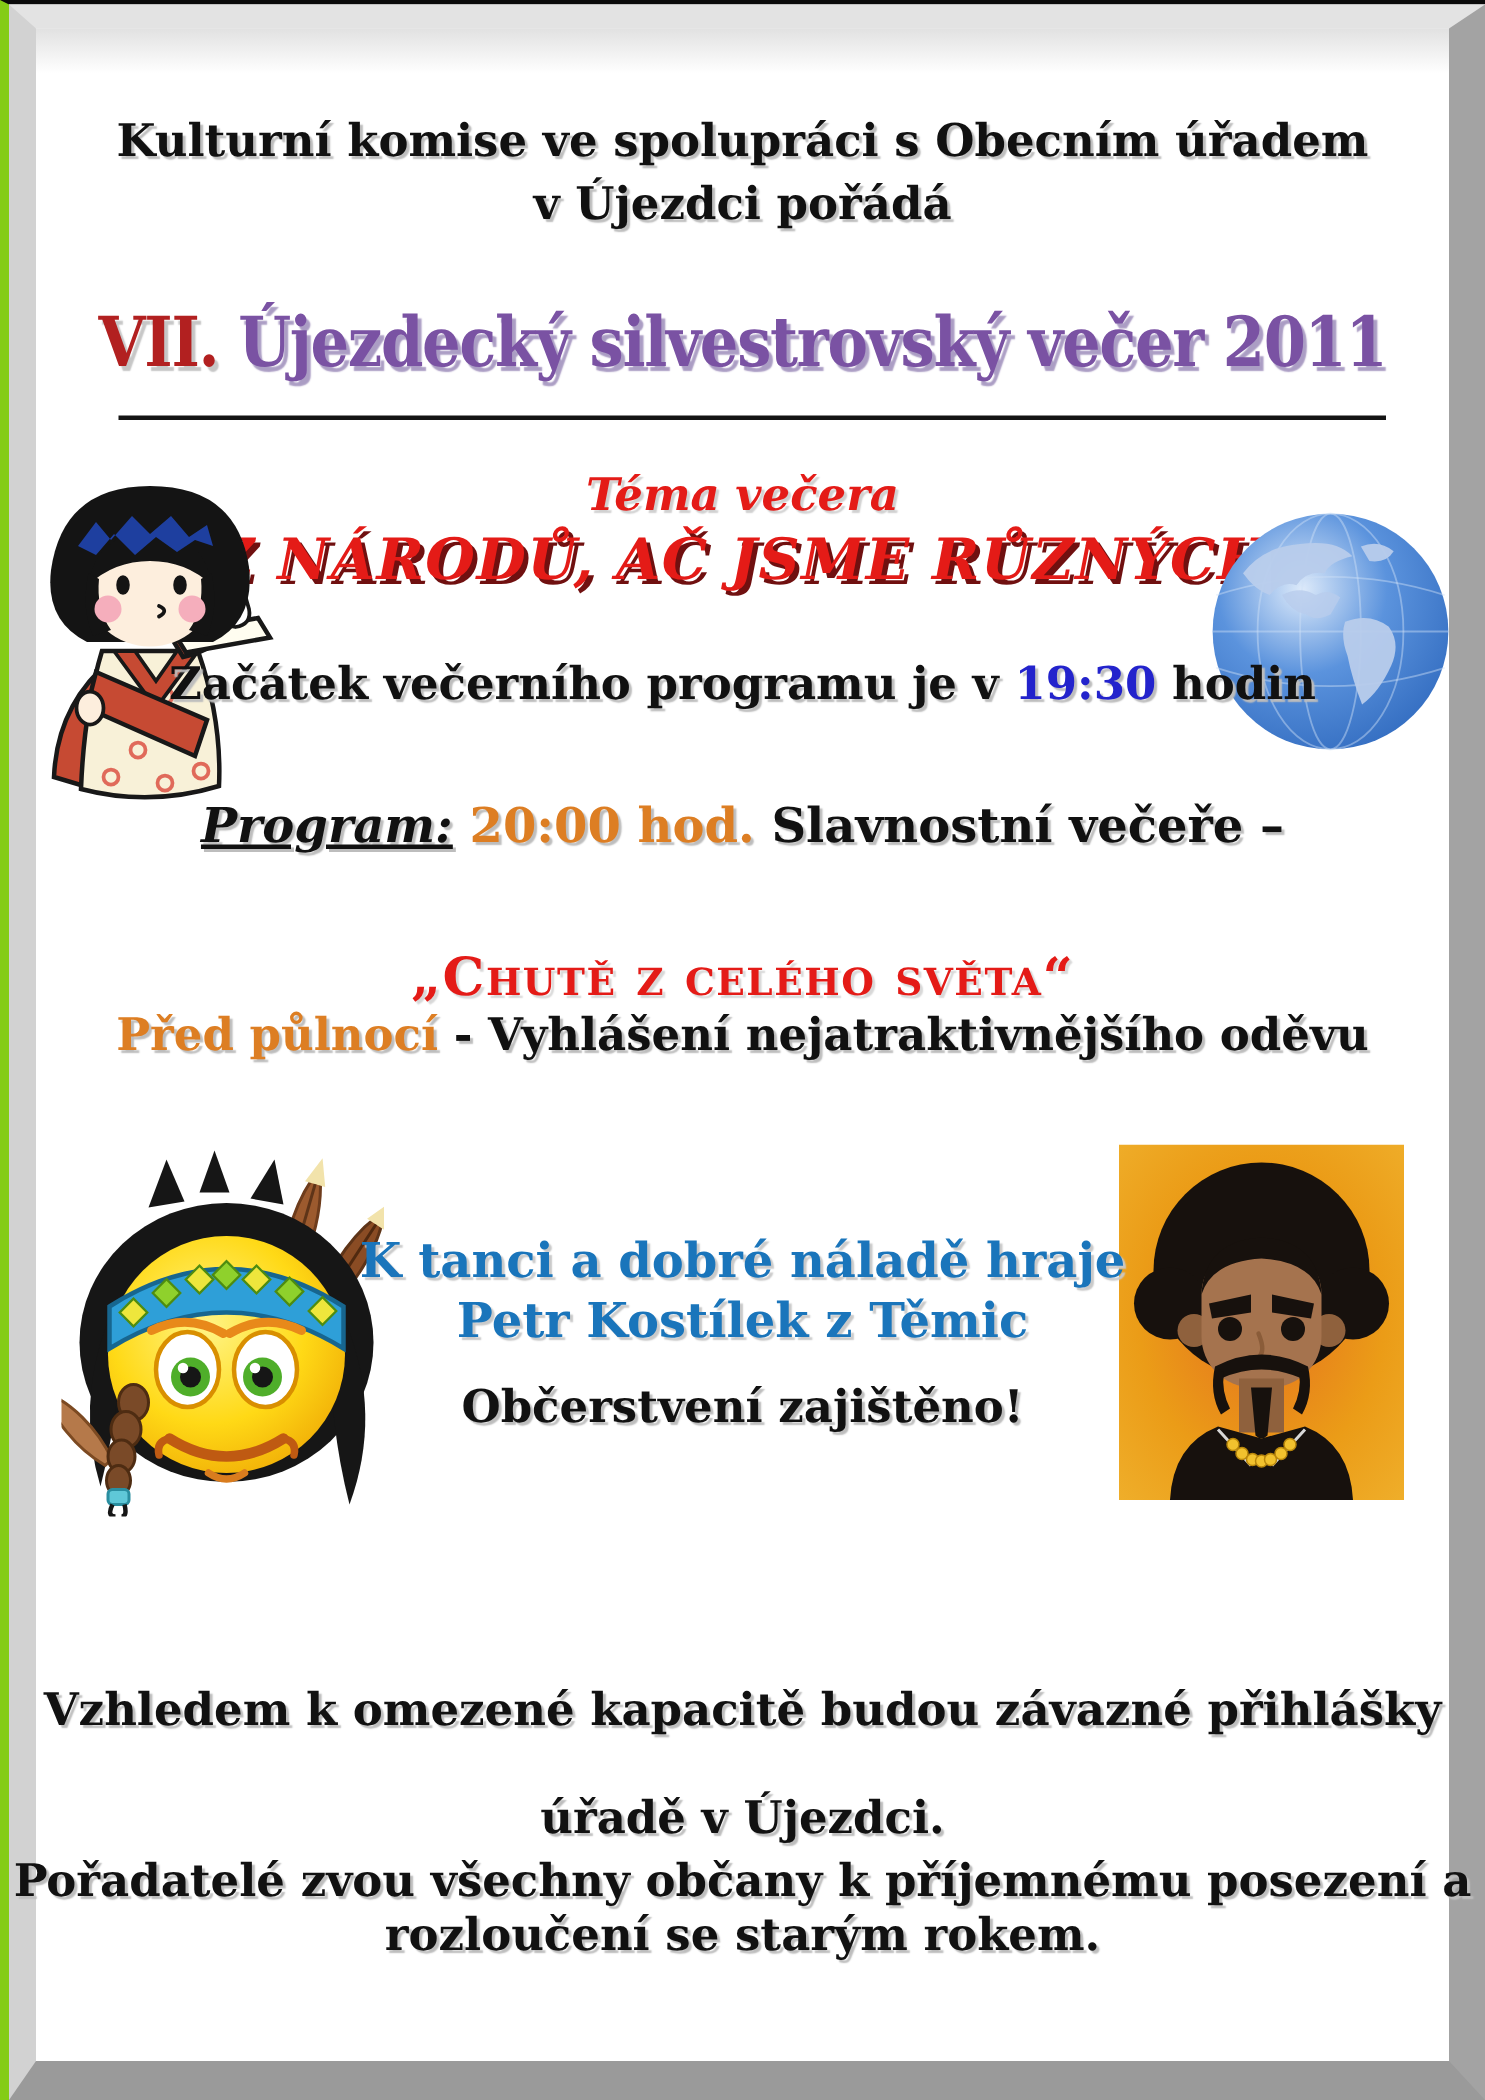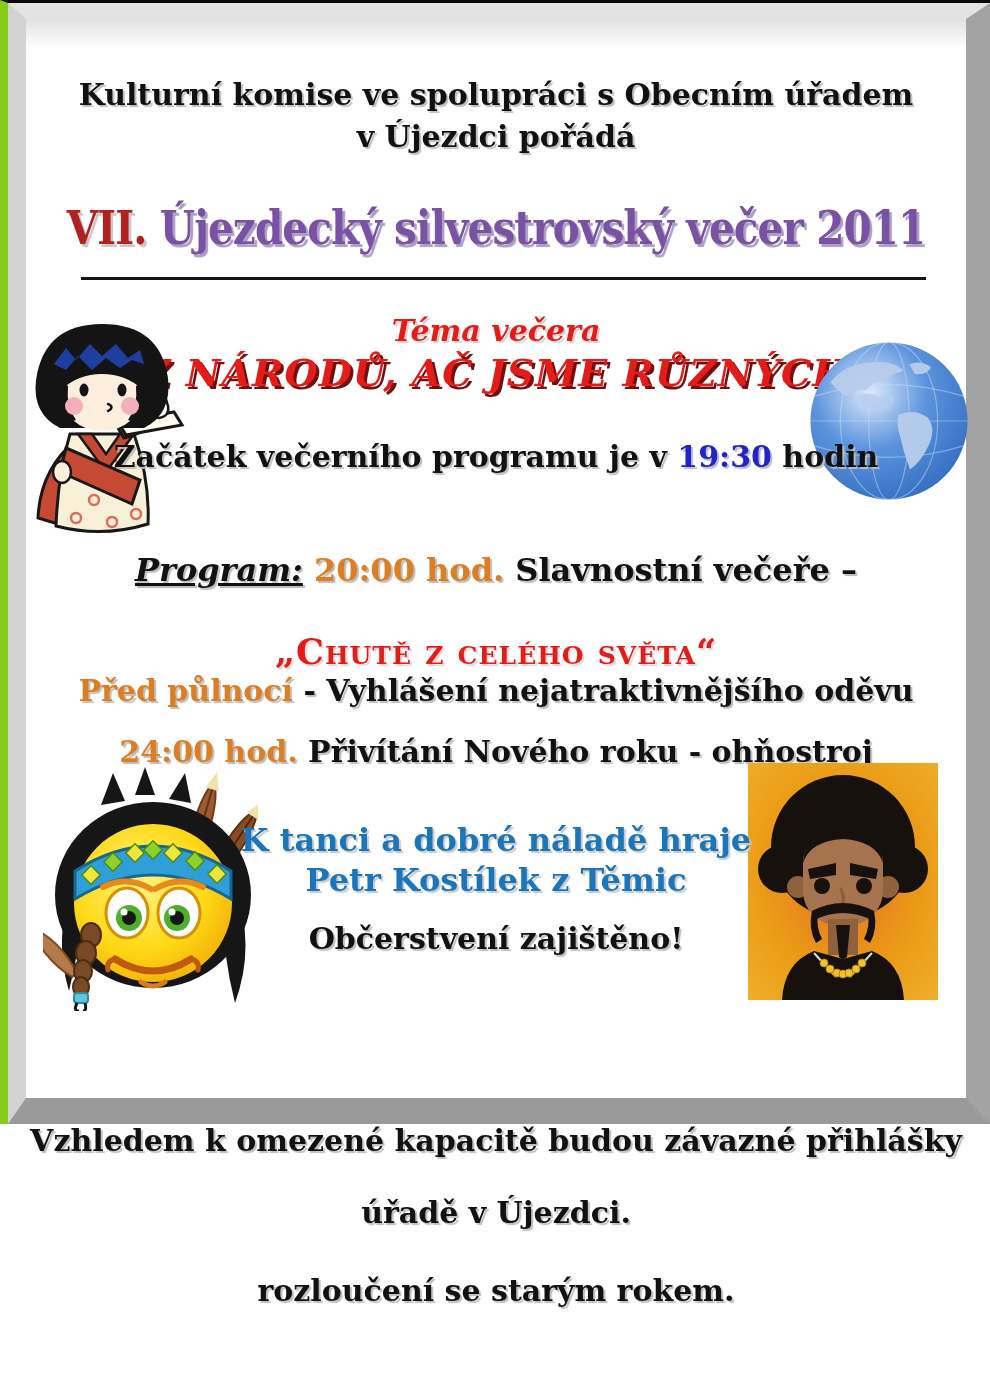--- a/index.html
+++ b/index.html
@@ -1,38 +1,38 @@
 <!DOCTYPE html>
 <html><head>
 <meta charset="utf-8">
 <style>
   html,body{margin:0;padding:0;background:#ffffff;}
   body{width:990px;height:1400px;overflow:hidden;
        font-family:"DejaVu Serif","Liberation Serif",serif;}
-  .poster{position:relative;width:990px;height:1124px;box-sizing:border-box;
-          border-left:8px solid #84cc16;border-top:3px solid #0a0a0a;background:#6e6e6e;}
+  .poster{position:relative;width:990px;height:1400px;box-sizing:border-box;
+          border-left:6px solid #84cc16;border-top:3px solid #0a0a0a;background:#6e6e6e;}
   .bevel{position:absolute;inset:0;box-sizing:border-box;background:#ffffff;
          border-style:solid;border-width:16px 24px 26px 18px;
          border-color:#e3e3e3 #a3a3a3 #9a9a9a #d2d2d2;}
   .content{position:absolute;inset:0;overflow:visible;}
   .content::before{content:'';position:absolute;left:0;right:0;top:0;height:30px;
          background:linear-gradient(#c9c9c9,rgba(255,255,255,0));opacity:.55;pointer-events:none;}
   .cline{position:absolute;left:50%;transform:translateX(-50%);white-space:nowrap;
          font-weight:bold;color:#111;text-shadow:2px 2px 1px #bdbdbd;}
   .img{position:absolute;}
   .hdr{font-size:30px;}
   .title{font-size:46px;transform:translateX(-50%) scaleX(.88);letter-spacing:-1px;}
   .num{color:#b22020;text-shadow:3px 3px 1px #c6c6c6;}
   .tmain{color:#7a52a3;text-shadow:3px 3px 1px #ab9dc4;}
   .rule{position:absolute;left:55px;width:845px;height:3px;background:#141414;top:258px;}
   .theme-label{font-size:30px;font-style:italic;color:#e41b17;text-shadow:2px 2px 1px #d0d0d0;text-align:center;}
   .theme-quote{font-size:38px;font-style:italic;color:#e41b17;letter-spacing:1px;
                text-shadow:3px 3px 0 #701010;}
   .b30{font-size:30px;}
-  .b32{font-size:32px;margin-top:20px;}
+  .b32{font-size:32px;}
   .blue{color:#2323cc;}
   .orange{color:#dd7e23;}
   .prog-label{font-style:italic;text-decoration:underline;}
   .dinner{font-size:35px;color:#e41b17;font-variant:small-caps;letter-spacing:1px;
           text-shadow:2px 2px 1px #d8d8d8;margin-top:40px;}
   .band{color:#1a75bb;font-size:32px;text-shadow:2px 2px 1px #c9c9c9;}
   .red{color:#c41a1a;}
   svg{display:block;}
 </style>
 </head>
@@ -126,24 +126,20 @@
         <span>Slavnostní večeře –</span>
       </div>
 
       <div class="cline dinner" style="top:572px">„Chutě z celého světa“</div>
 
       <div class="cline b30" style="top:654px">
         <span class="orange">Před půlnocí</span>
         <span>-  Vyhlášení nejatraktivnějšího oděvu</span>
       </div>
 
-      <div class="cline b30" style="top:715px">
-        <span class="orange">24:00 hod.</span>
-        <span>Přivítání Nového roku - ohňostroj</span>
-      </div>
 
       <div class="img" style="left:17px;top:744px">
         <svg width="215" height="248" viewBox="0 0 215 248">
           <defs>
             <radialGradient id="gS" cx="42%" cy="38%" r="75%">
               <stop offset="0%" stop-color="#fff485"></stop>
               <stop offset="55%" stop-color="#ffd916"></stop>
               <stop offset="100%" stop-color="#eda303"></stop>
             </radialGradient>
           </defs>
@@ -246,17 +242,18 @@
 
       <div class="cline band" style="top:802px">K tanci a dobré náladě hraje</div>
       <div class="cline band" style="top:842px">Petr Kostílek z Těmic</div>
 
       <div class="cline b30" style="top:902px">Občerstvení zajištěno!</div>
 
 
       <div class="cline b30" style="top:1104px">Vzhledem k omezené kapacitě budou závazné přihlášky</div>
       <div class="cline b30" style="top:1176px">úřadě v Újezdci.</div>
 
+      <div class="cline b30" style="top:1218px">Pořadatelé zvou všechny občany k příjemnému posezení a</div>
       <div class="cline b30" style="top:1254px">rozloučení se starým rokem.</div>
 
     </div>
   </div>
 </div>
 
 </body></html>

